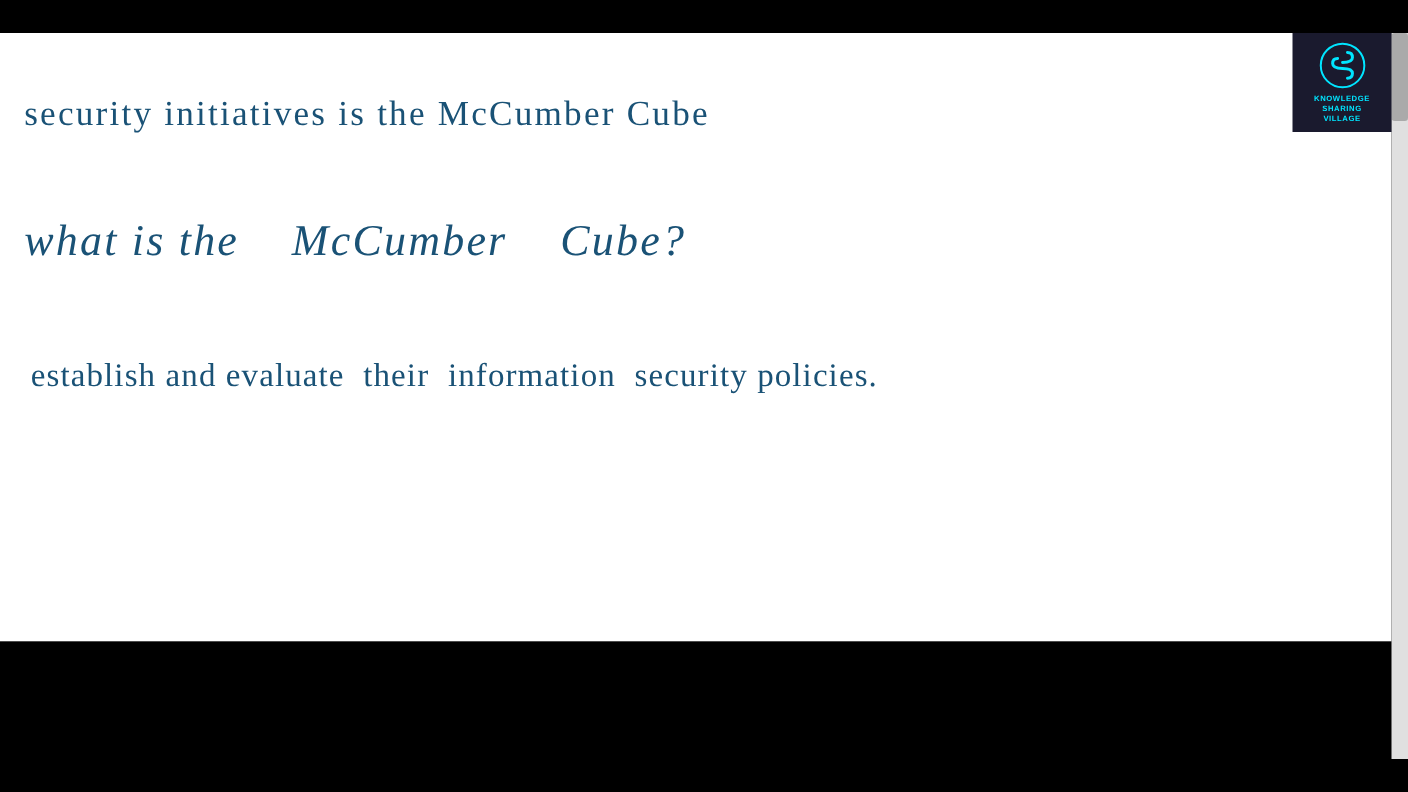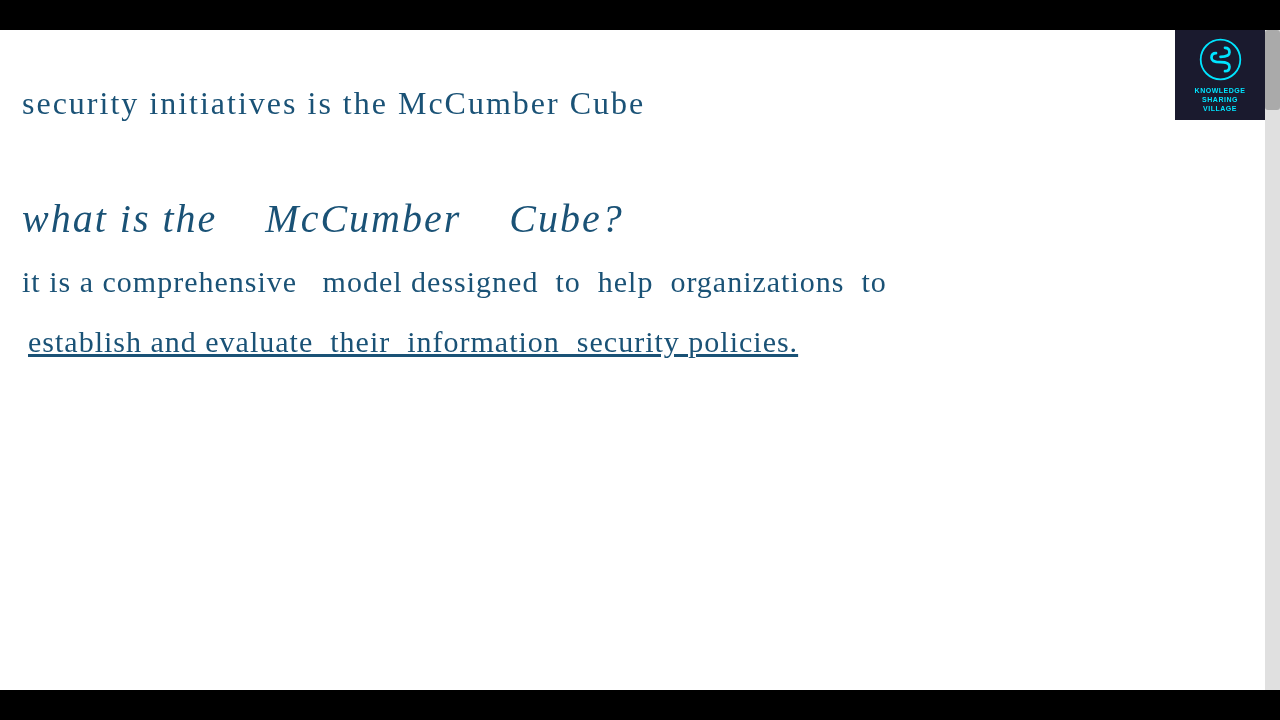--- a/index.html
+++ b/index.html
@@ -51,21 +51,21 @@
       height: 80px;
       background: #aaa;
       border-radius: 3px;
     }
 
     .whiteboard {
       position: absolute;
       top: 30px;
       left: 0;
       width: 1265px;
-      height: 660px;
+      height: 553px;
       background: #ffffff;
     }
 
     .handwritten-text {
       font-family: 'Segoe Script', 'Brush Script MT', cursive;
       color: #1a5276;
       position: absolute;
     }
 
     .line1 {
@@ -111,23 +111,22 @@
 
 <div class="top-bar"></div>
 <div class="bottom-bar"></div>
 
 <div class="whiteboard">
 
   <div class="handwritten-text line1">security initiatives is the    McCumber  Cube</div>
 
   <div class="handwritten-text" style="top:165px; left:22px; font-size:40px; letter-spacing:2px;font-style:italic;">what is the &nbsp;&nbsp; McCumber &nbsp;&nbsp; Cube?</div>
 
-  <div class="handwritten-text" style="top:235px; left:22px; font-size:30px; letter-spacing:1px;">it is a comprehensive &nbsp; model dessigned &nbsp;to &nbsp;help &nbsp;organizations &nbsp;to</div>
 
-  <div class="handwritten-text" style="top:295px; left:28px; font-size:30px; letter-spacing:1px;text-decoration:underline;">establish and evaluate &nbsp;their &nbsp;information &nbsp;security policies.</div>
+  <div class="handwritten-text" style="top:295px; left:28px; font-size:30px; letter-spacing:1px;">establish and evaluate &nbsp;their &nbsp;information &nbsp;security policies.</div>
 
 </div>
 
 <div class="logo-box">
   <svg class="logo-icon" viewBox="0 0 50 50" xmlns="http://www.w3.org/2000/svg">
 
     <circle cx="25" cy="25" r="22" fill="none" stroke="#00e5ff" stroke-width="2"></circle>
 
     <path d="M20 18 Q15 18 15 23 Q15 28 25 28 Q35 28 35 33 Q35 38 30 38" fill="none" stroke="#00e5ff" stroke-width="3" stroke-linecap="round"></path>
 

